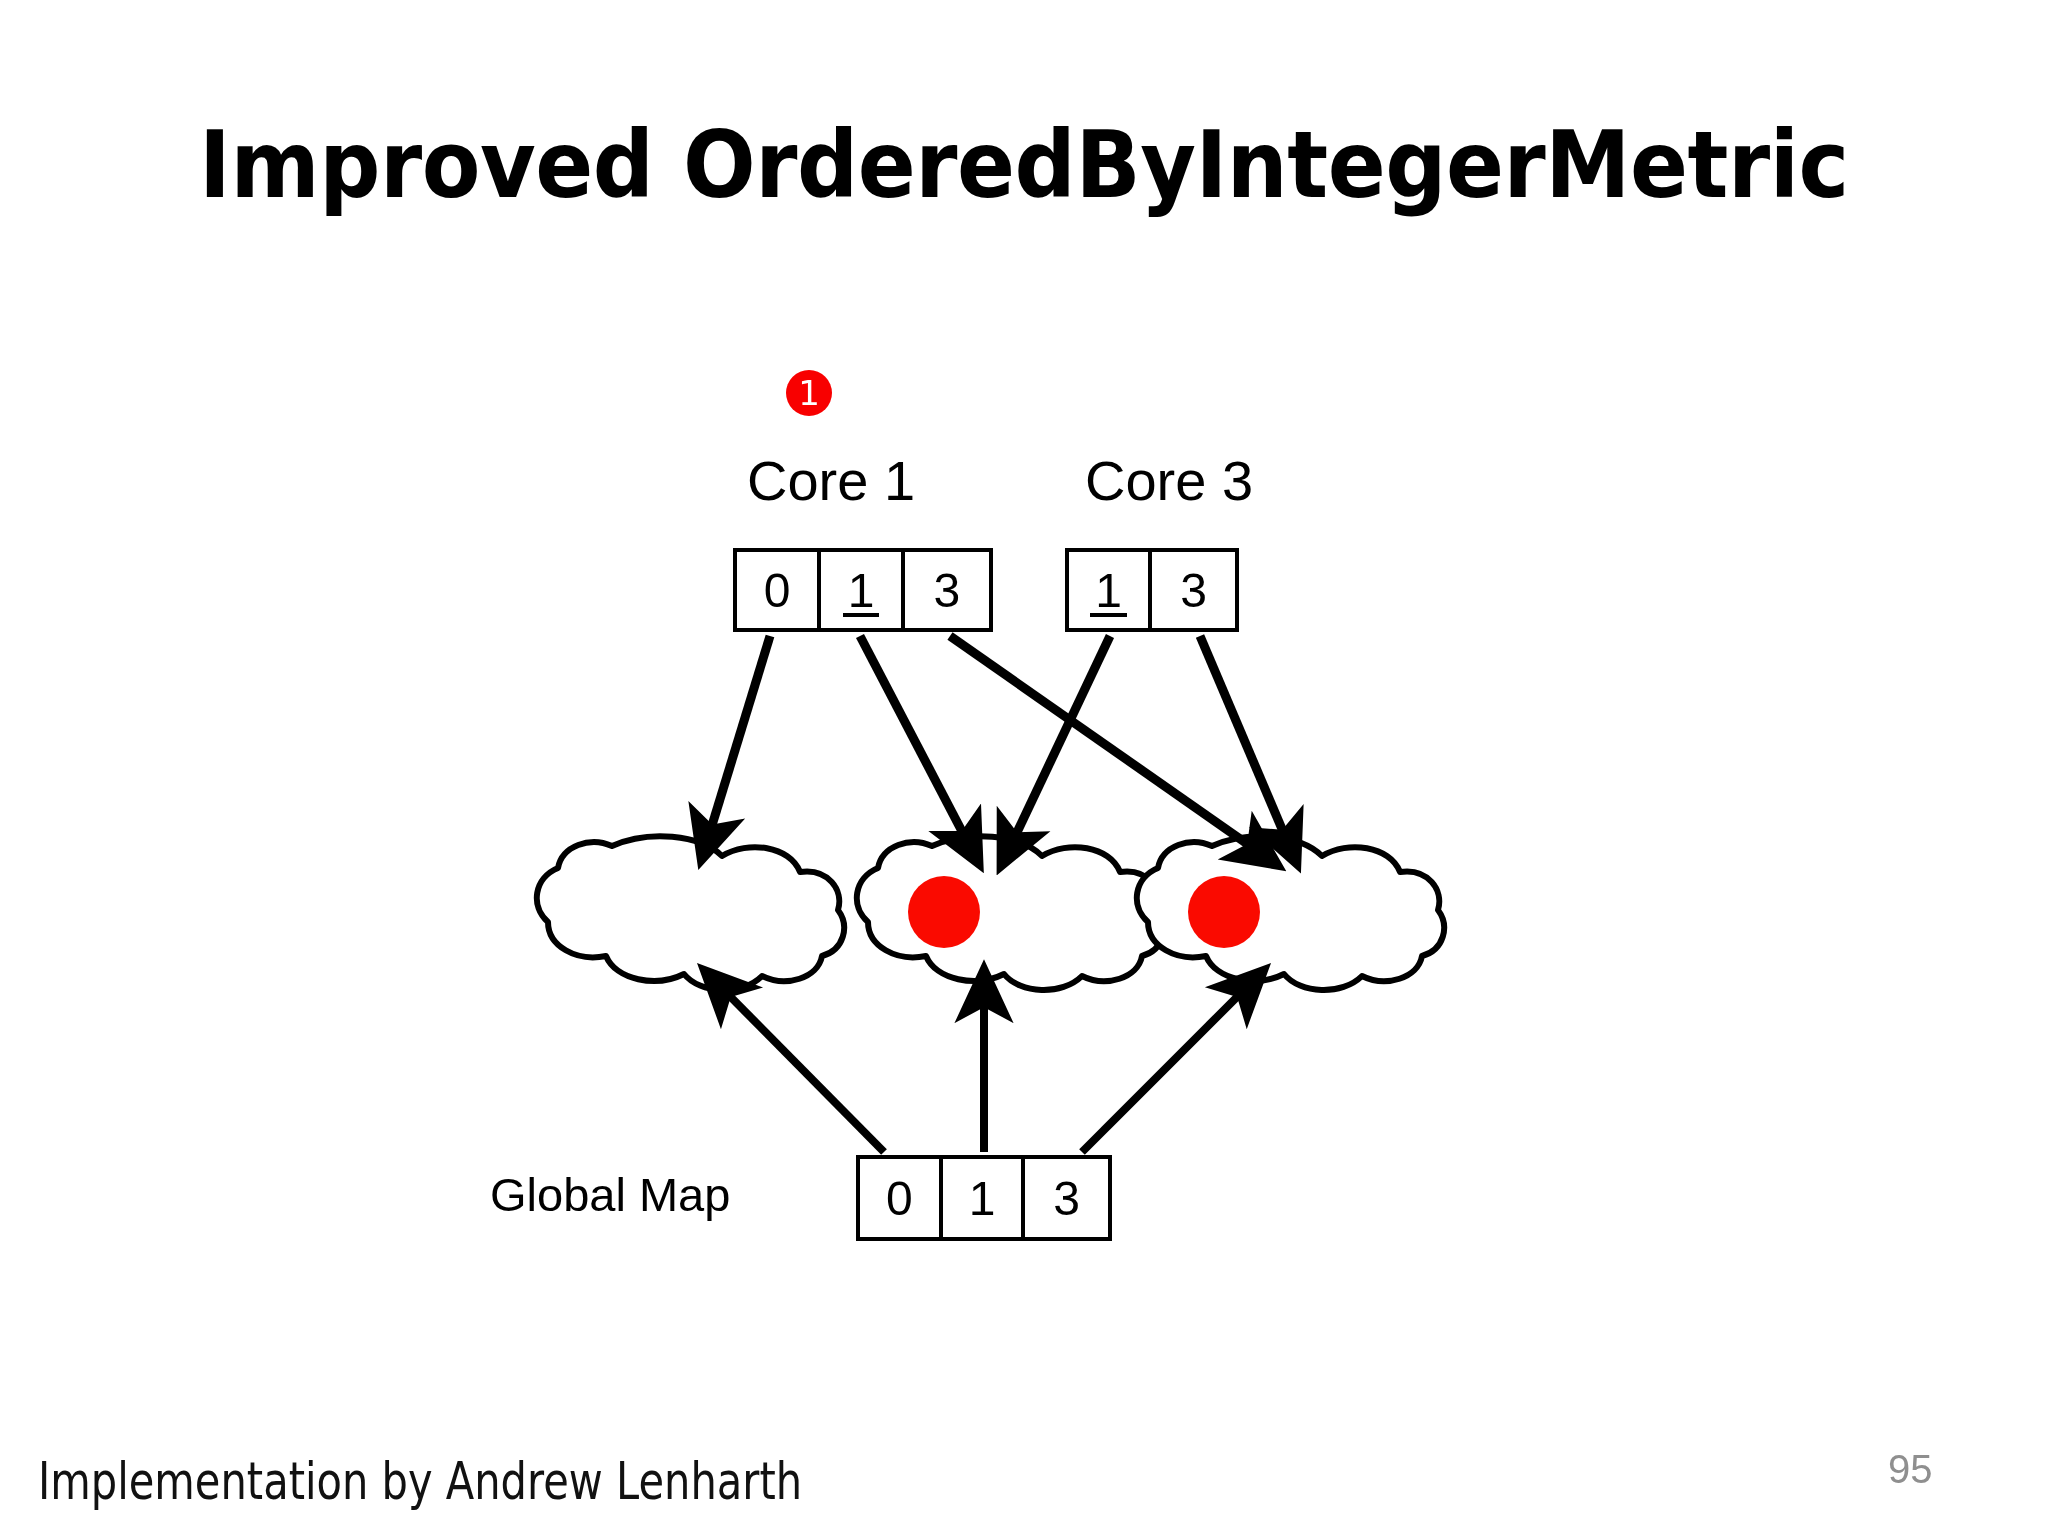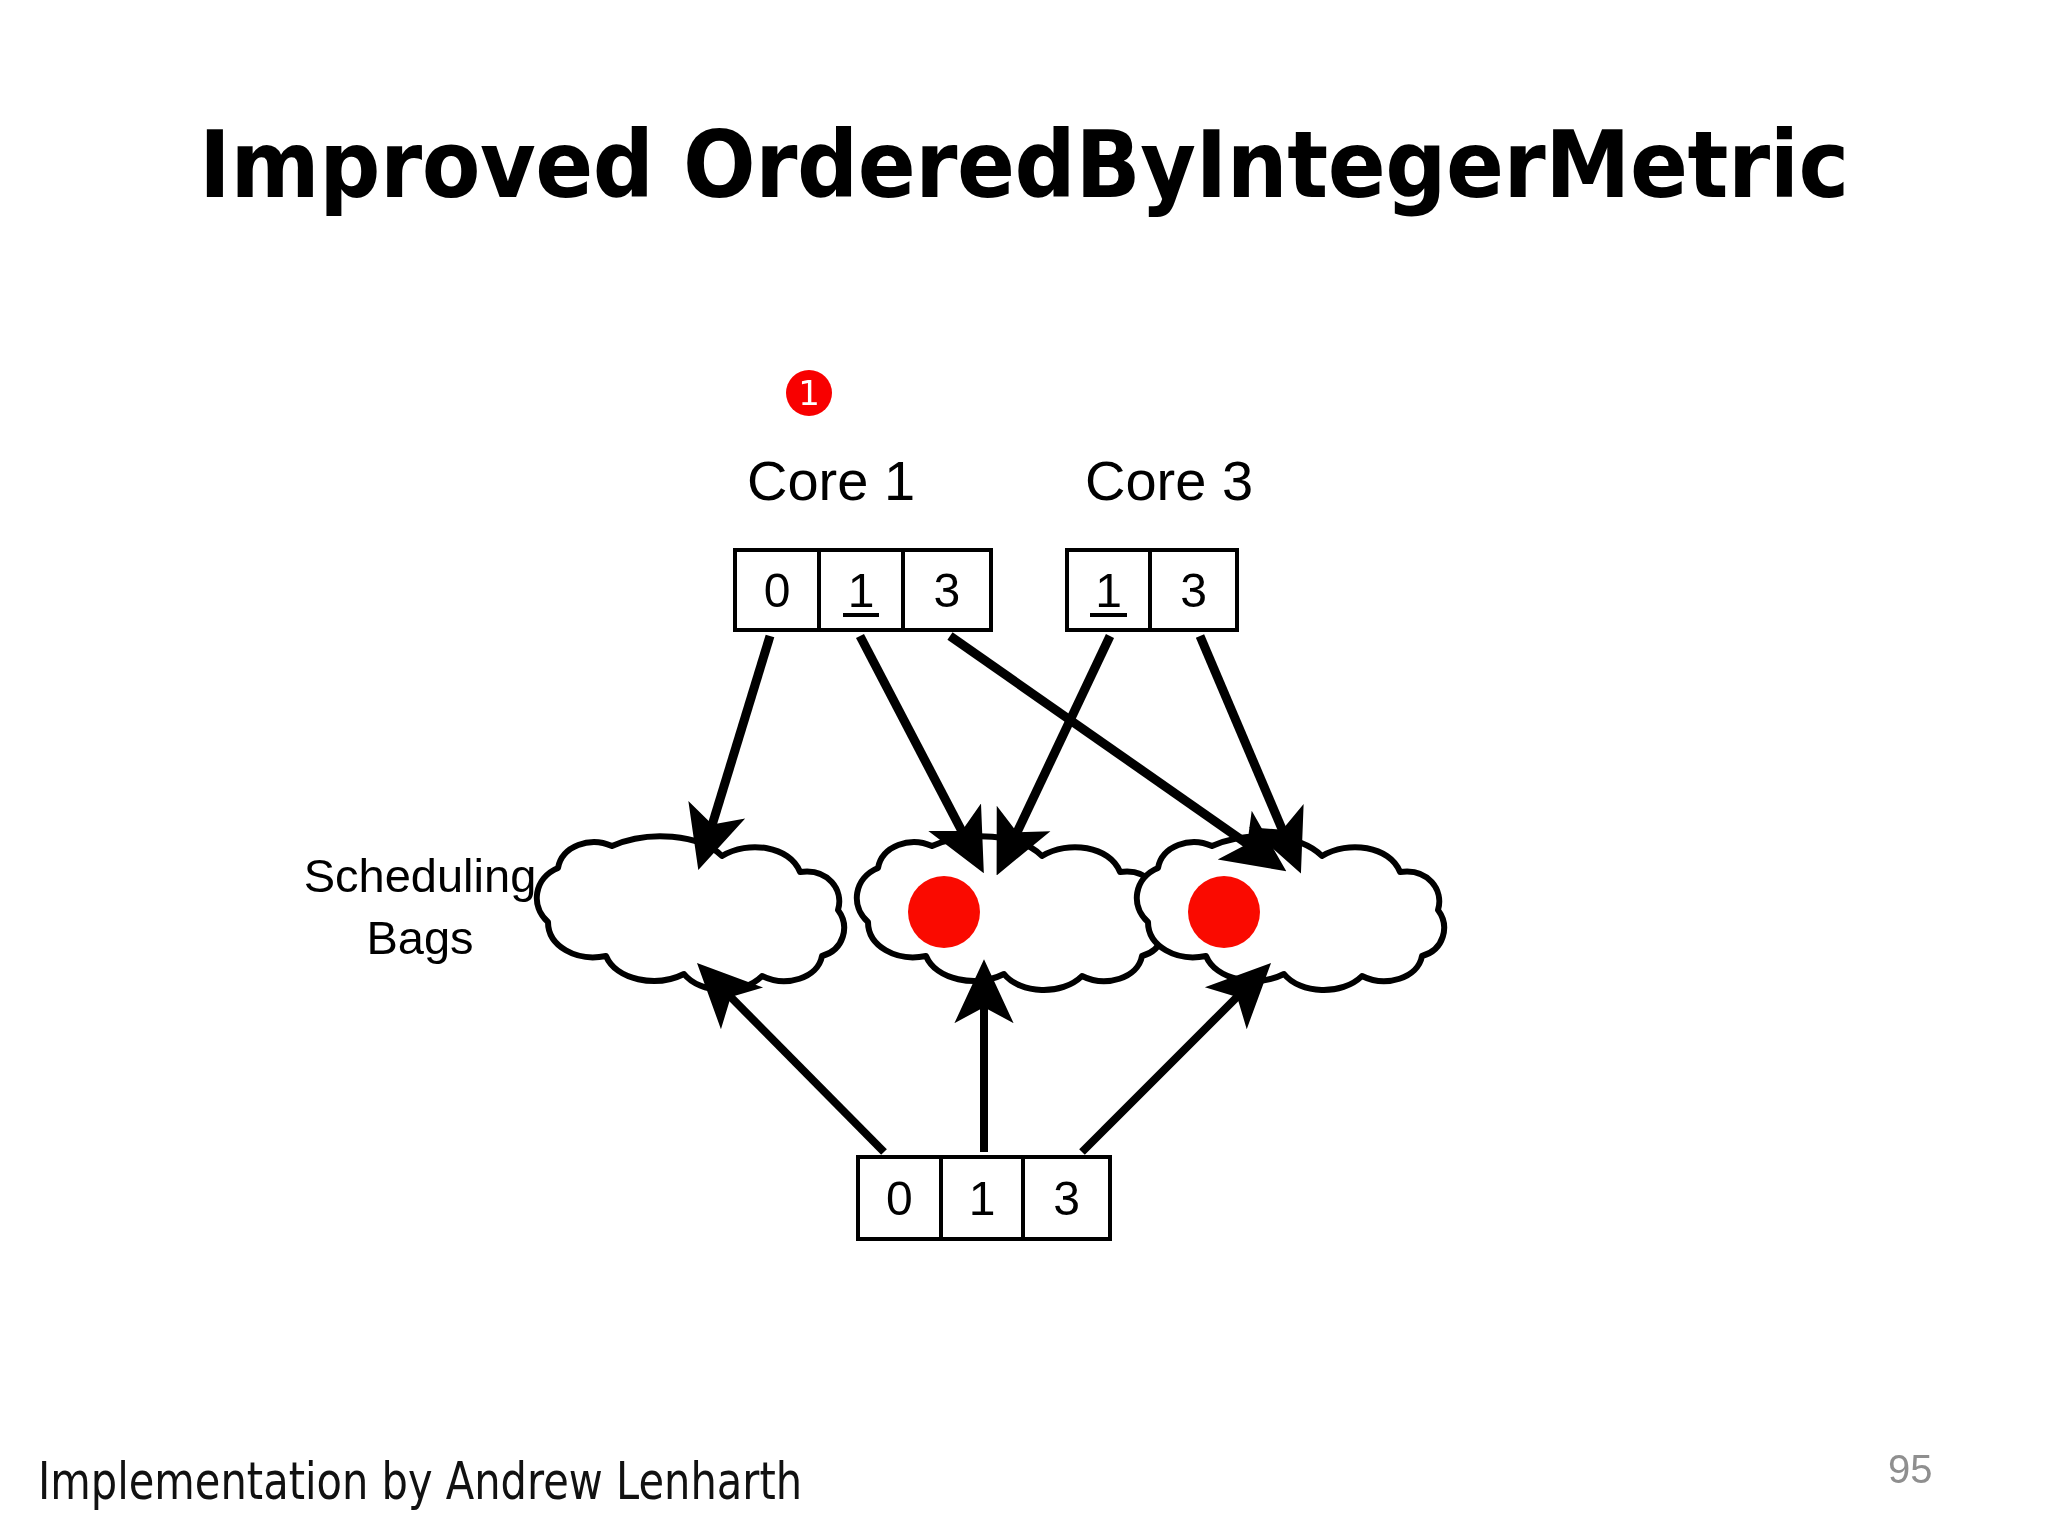--- a/index.html
+++ b/index.html
@@ -164,21 +164,21 @@
 
 <div id="slide">
 
   <div id="slide-title">Improved OrderedByIntegerMetric</div>
 
   <div class="step-badge" id="badge-1">1</div>
 
   <div class="lbl core-label" id="core-1-label">Core 1</div>
   <div class="lbl core-label" id="core-2-label">Core 3</div>
 
-  <div class="lbl" id="scheduling-bags-label">Scheduling Bags</div>
+  <div class="lbl" id="global-map-label">Global Map</div>
 
   <div class="map-box" id="local-map-core-1">
     <div class="map-cell">
       <span class="cell-text">0</span>
     </div>
     <div class="map-cell underlined">
       <span class="cell-text">1</span>
     </div>
     <div class="map-cell">
       <span class="cell-text">3</span>

